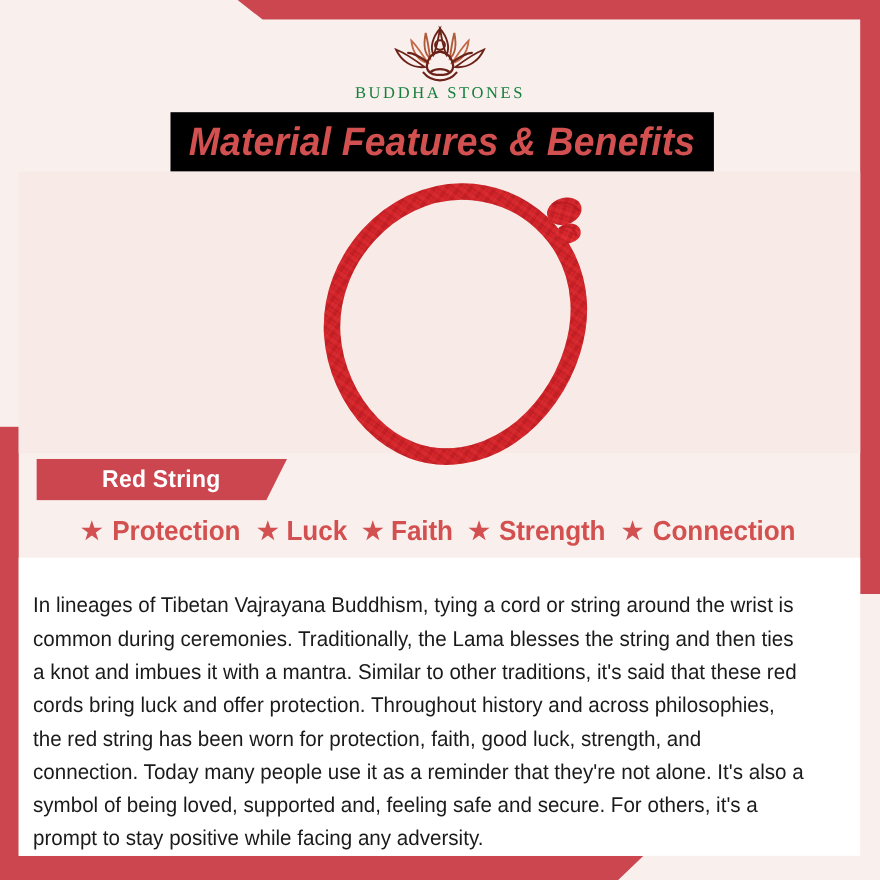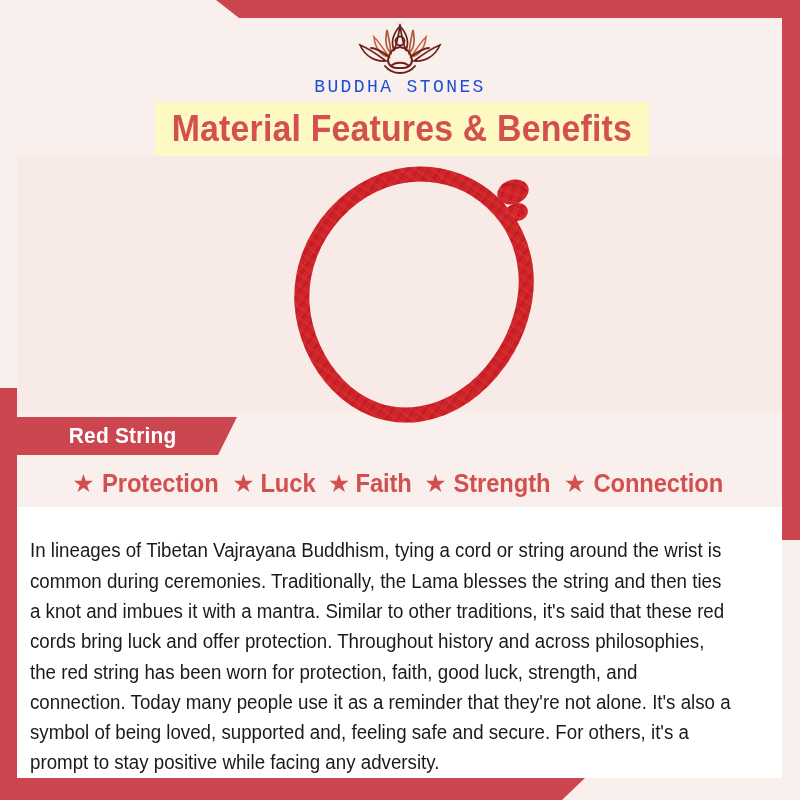--- a/index.html
+++ b/index.html
@@ -70,38 +70,39 @@
     align-items: center;
     justify-content: flex-start;
   }
   .logo-mark {
     width: 120px;
     height: 58px;
     display: block;
   }
   .logo-word {
     margin-top: 1px;
-    font-family: Liberation Mono, monospace;
-    font-size: 18px;
+    font-family: Liberation Serif, serif;
+    font-size: 15px;
     letter-spacing: 2.4px;
-    color: #1d4ed8;
+    color: #15803d;
     font-weight: 400;
   }
 
   
   .title-panel {
     position: absolute;
     top: 102px;
     left: 155px;
     width: 494px;
     height: 54px;
-    background: #fef9c3;
+    background: #000000;
     display: flex;
     align-items: center;
     justify-content: center;
+    font-style: italic;
   }
   .title-text {
     font-size: 36px;
     font-weight: 700;
     color: #d2504f;
     letter-spacing: 0.2px;
     transform: scaleX(0.94);
     white-space: nowrap;
   }
 
@@ -119,21 +120,21 @@
     top: 8px;
     left: 253px;
     width: 300px;
     height: 272px;
   }
 
   
   .ribbon {
     position: absolute;
     top: 417px;
-    left: 9px;
+    left: 33px;
     width: 228px;
     height: 38px;
     background: #cc4650;
     clip-path: polygon(0 0, 228px 0, 209px 38px, 0 38px);
     display: flex;
     align-items: center;
   }
   .ribbon-text {
     margin-left: 57px;
     color: #ffffff;

